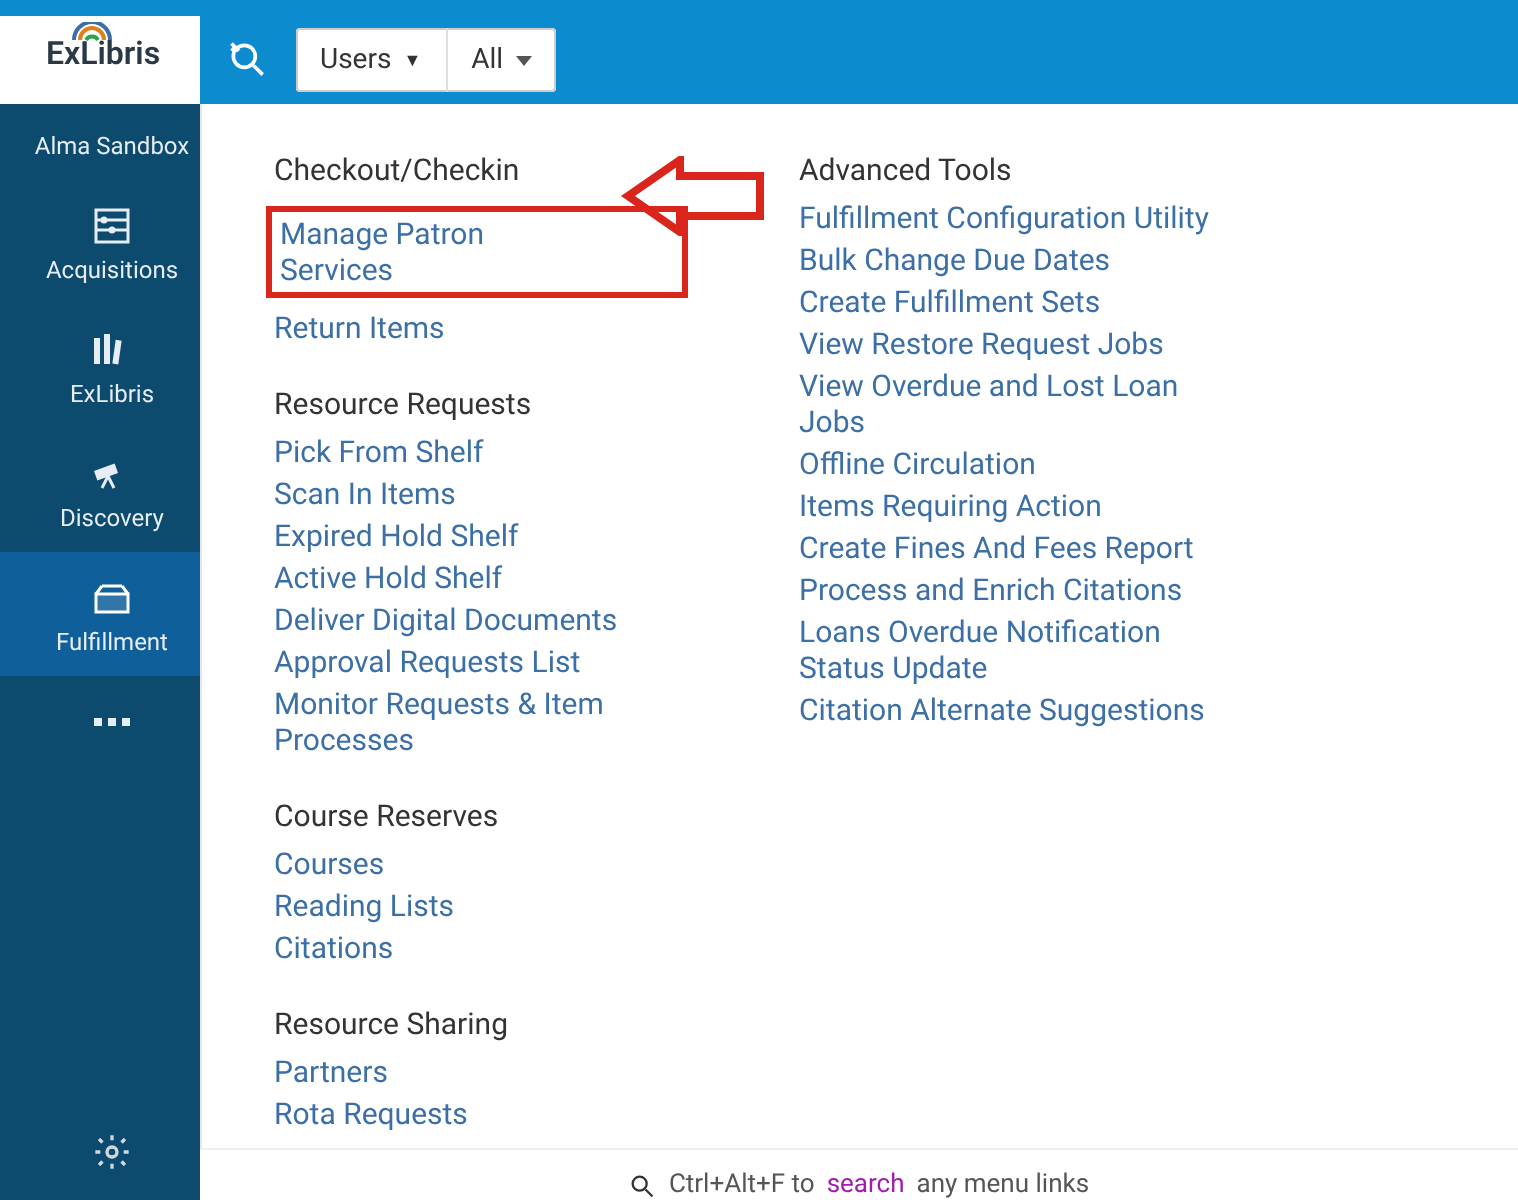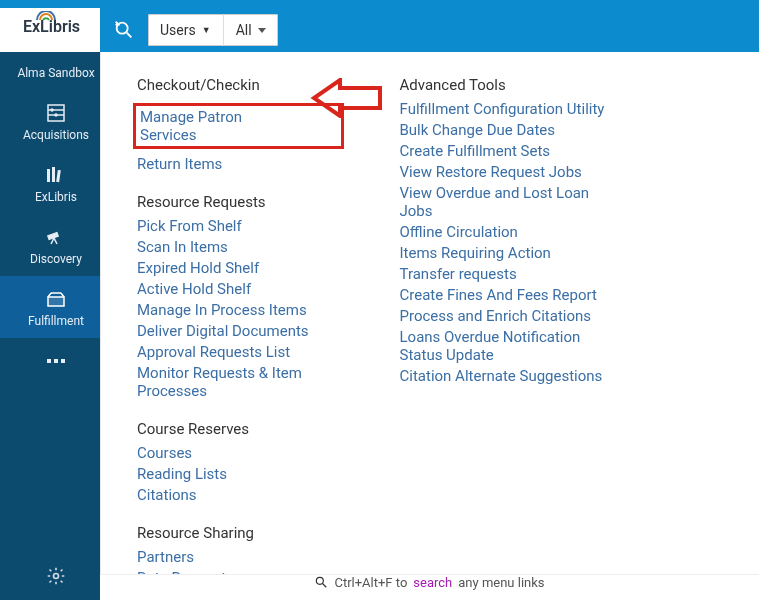--- a/index.html
+++ b/index.html
@@ -81,21 +81,21 @@
   }
 
   
   .arrow-annot {
     position:absolute; left: 310px; top: 78px; width: 72px; height: 40px; pointer-events:none;
   }
 
   
   .bottom-hint {
     position:absolute; left:100px; bottom:0; width:659px; height:26px;
-    display:flex; align-items:flex-start; justify-content:center;
+    display:flex; align-items:flex-end; justify-content:center;
     font-size:13px; color:#555; background:#fff; border-top:1px solid #eee;
     gap:6px;
   }
   .bottom-hint .mag { width:14px; height:14px; display:inline-flex; }
   .bottom-hint .lnk { color:#a21caf; }
 </style>
 </head>
 <body>
 
 <div class="logo-zone">
@@ -202,21 +202,20 @@
     <div class="col">
       <div class="group-title first">Checkout/Checkin</div>
       <a class="link highlighted">Manage Patron Services</a>
       <a class="link">Return Items</a>
 
       <div class="group-title">Resource Requests</div>
       <a class="link">Pick From Shelf</a>
       <a class="link">Scan In Items</a>
       <a class="link">Expired Hold Shelf</a>
       <a class="link">Active Hold Shelf</a>
-      <a class="link">Manage In Process Items</a>
       <a class="link">Deliver Digital Documents</a>
       <a class="link">Approval Requests List</a>
       <a class="link">Monitor Requests &amp; Item Processes</a>
 
       <div class="group-title">Course Reserves</div>
       <a class="link">Courses</a>
       <a class="link">Reading Lists</a>
       <a class="link">Citations</a>
 
       <div class="group-title">Resource Sharing</div>
@@ -226,21 +225,20 @@
 
     <div class="col">
       <div class="group-title first">Advanced Tools</div>
       <a class="link">Fulfillment Configuration Utility</a>
       <a class="link">Bulk Change Due Dates</a>
       <a class="link">Create Fulfillment Sets</a>
       <a class="link">View Restore Request Jobs</a>
       <a class="link">View Overdue and Lost Loan Jobs</a>
       <a class="link">Offline Circulation</a>
       <a class="link">Items Requiring Action</a>
-      <a class="link">Transfer requests</a>
       <a class="link">Create Fines And Fees Report</a>
       <a class="link">Process and Enrich Citations</a>
       <a class="link">Loans Overdue Notification Status Update</a>
       <a class="link">Citation Alternate Suggestions</a>
     </div>
   </div>
 </div>
 
 <svg class="arrow-annot" viewBox="0 0 72 40">
   <path d="M70 10 L70 30 L30 30 L30 38 L4 20 L30 2 L30 10 Z" fill="none" stroke="#d9251c" stroke-width="4" stroke-linejoin="miter"></path>

